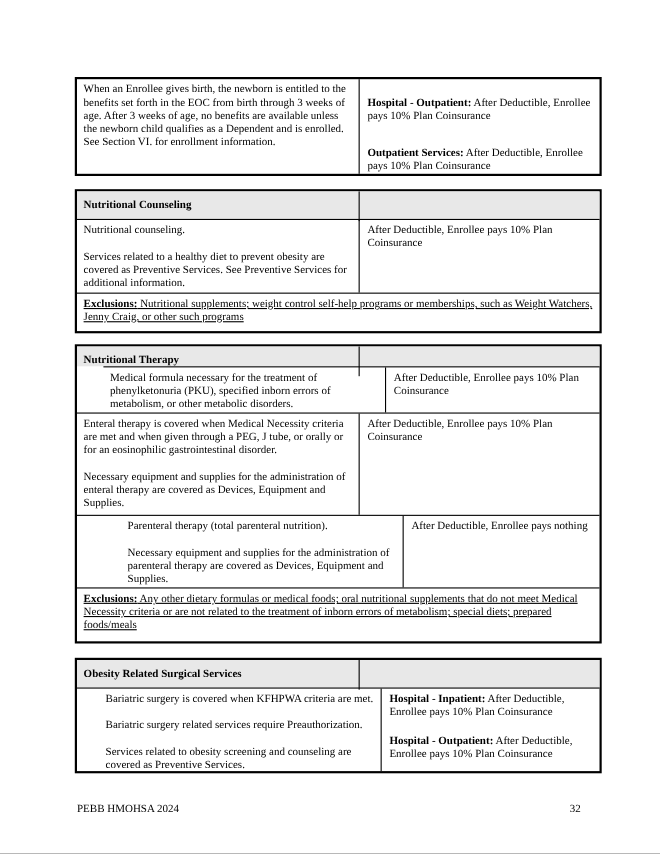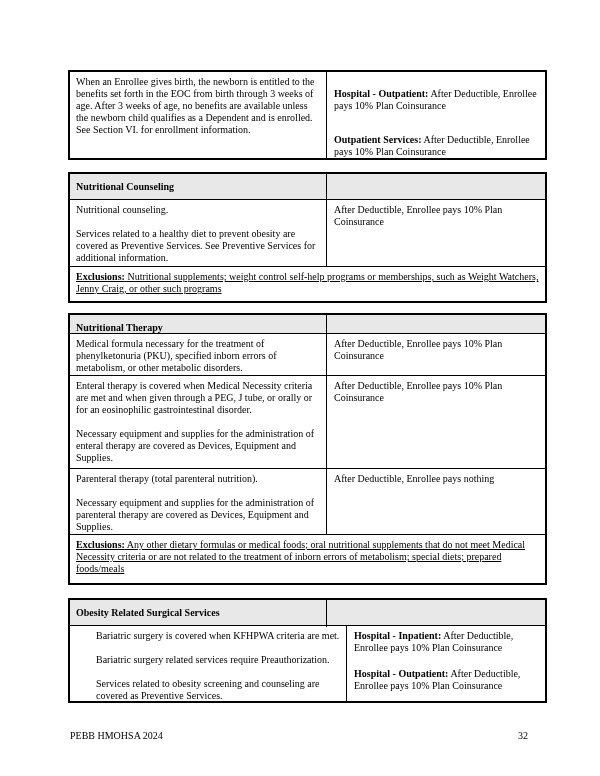--- a/index.html
+++ b/index.html
@@ -30,23 +30,23 @@
   #t-newborn { top:70px; height:90px; }
   #t-counseling { top:172px; height:131px; }
   #t-therapy { top:313px; height:272px; }
   #t-obesity { top:598px; height:105px; }
   
   #t-newborn .r1 { height:86px; }
   #t-counseling .hdr-row { height:25px; }
   #t-counseling .r1 { height:67px; }
   #t-counseling .rx { height:35px; }
   #t-therapy .hdr-row { height:18px; }
-  #t-therapy .r1 { height:42px; }
+  #t-therapy .r1 { height:42px;margin-left:24px; }
   #t-therapy .r2 { height:93px; }
-  #t-therapy .r3 { height:66px; }
+  #t-therapy .r3 { height:66px;padding-left:40px; }
   #t-therapy .rx { height:42px; }
   #t-obesity .hdr-row { height:25px; }
   #t-obesity .r1 { height:76px;padding-left:20px; }
 </style>
 </head>
 <body>
 
 <div class="page">
 
   <div class="tbl" id="t-newborn">

